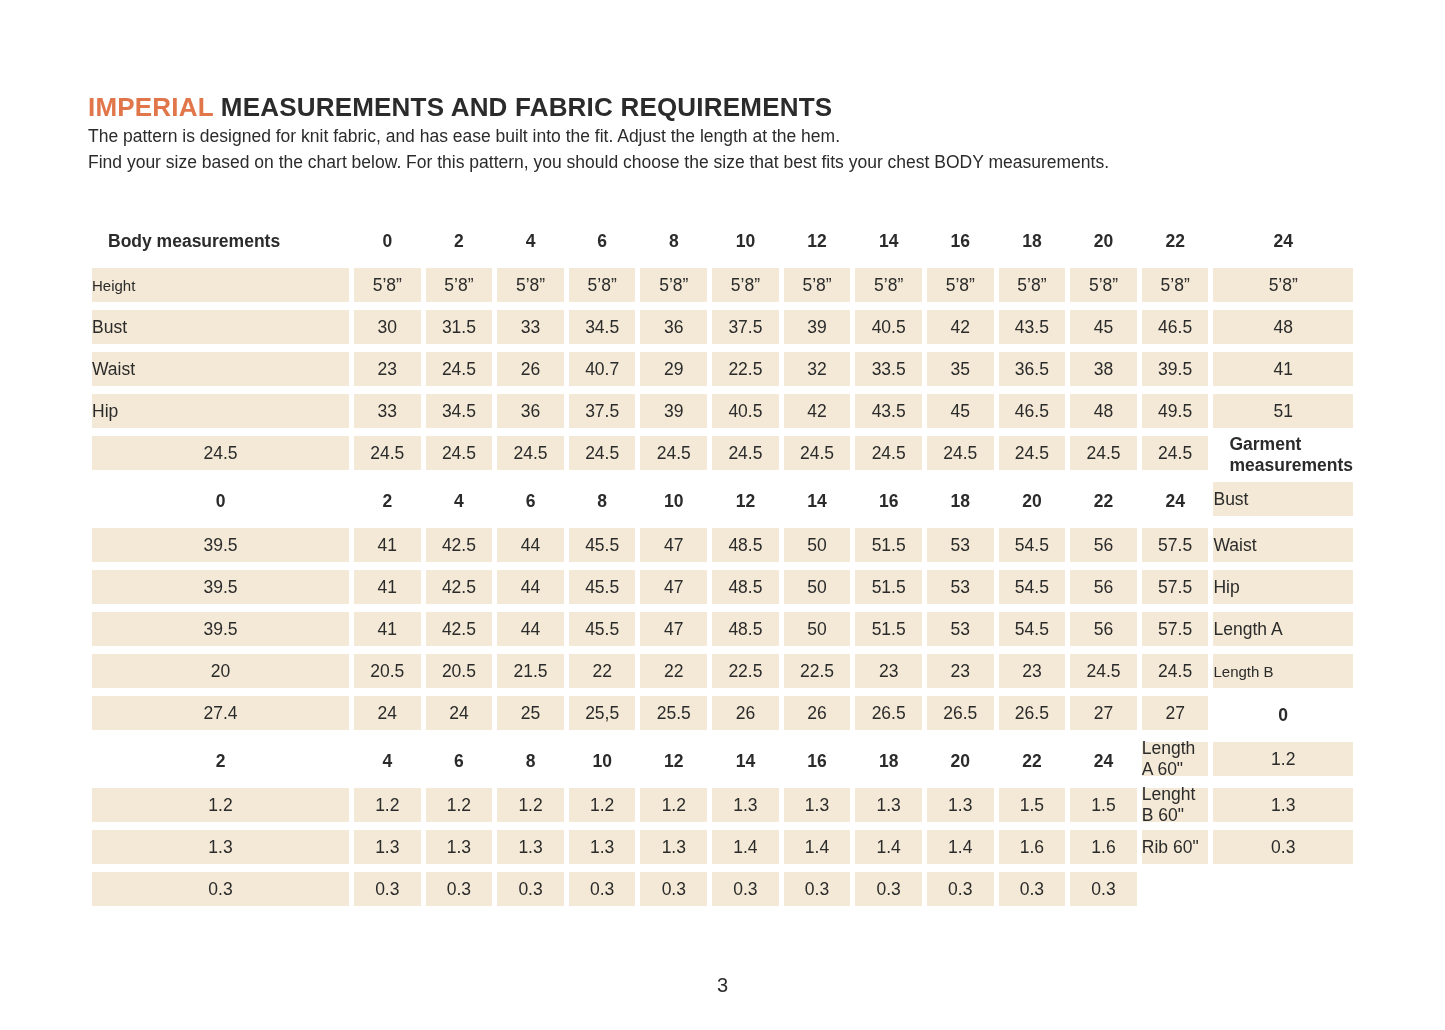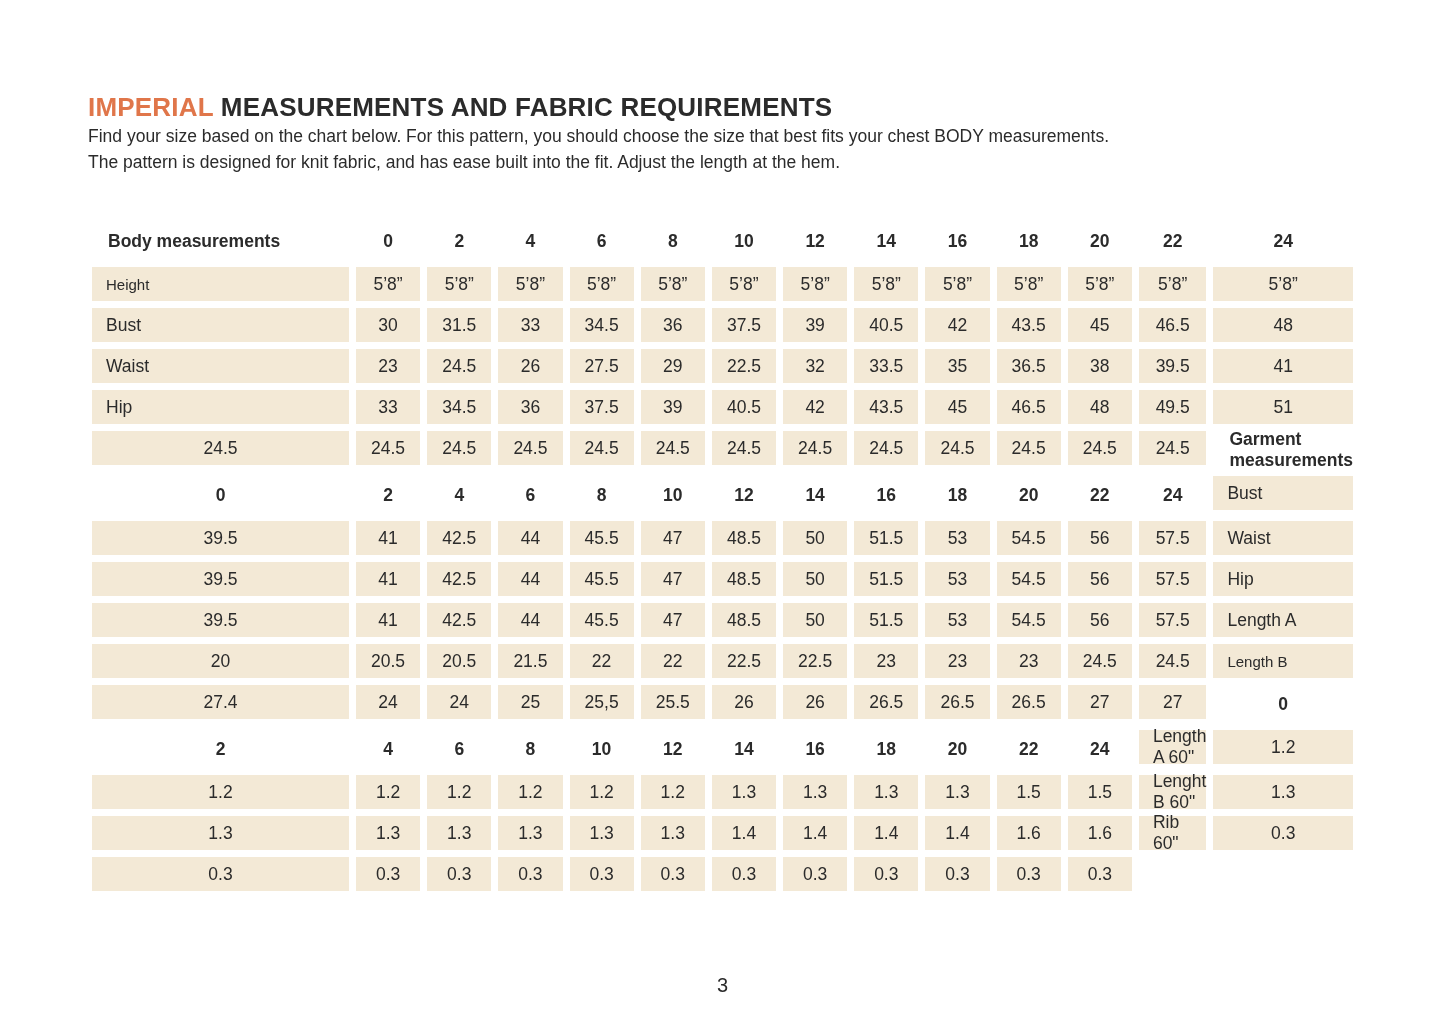--- a/index.html
+++ b/index.html
@@ -36,21 +36,20 @@
   }
   .tbl{
     position:absolute;
     left:92px;
     top:222px;
     width:1261px;
     display:grid;
     grid-template-columns:257px repeat(13,1fr);
     column-gap:5px;
     row-gap:8px;
-    gap:7px;
   }
   .hdr{
     height:38px;
     display:flex;
     align-items:center;
     font-weight:700;
     font-size:17.5px;
     background:transparent;
   }
   .hdr.lbl-hdr{padding-left:16px;}
@@ -58,21 +57,20 @@
   .cell{
     height:34px;
     display:flex;
     align-items:center;
     justify-content:center;
     background:var(--cell-bg);
     font-size:17.5px;
   }
   .cell.lbl{
     justify-content:flex-start;
-    padding-left:14px;
   }
   .cell.small{font-size:15px;}
   .pagenum{
     position:absolute;
     left:0;
     right:0;
     top:974px;
     text-align:center;
     font-size:20px;
   }
@@ -80,22 +78,22 @@
 </head>
 <body>
 
 <div class="page">
 
   <div class="title">
     <span class="accent">IMPERIAL</span><span> MEASUREMENTS AND FABRIC REQUIREMENTS</span>
   </div>
 
   <div class="intro">
+    <div>The pattern is designed for knit fabric, and has ease built into the fit. Adjust the length at the hem.</div>
     <div>Find your size based on the chart below. For this pattern, you should choose the size that best fits your chest BODY measurements.</div>
-    <div>The pattern is designed for knit fabric, and has ease built into the fit. Adjust the length at the hem.</div>
   </div>
 
   <div class="tbl">
       <div class="hdr lbl-hdr">Body measurements</div>
       <div class="hdr size-hdr">0</div>
       <div class="hdr size-hdr">2</div>
       <div class="hdr size-hdr">4</div>
       <div class="hdr size-hdr">6</div>
       <div class="hdr size-hdr">8</div>
       <div class="hdr size-hdr">10</div>
@@ -131,21 +129,21 @@
       <div class="cell">40.5</div>
       <div class="cell">42</div>
       <div class="cell">43.5</div>
       <div class="cell">45</div>
       <div class="cell">46.5</div>
       <div class="cell">48</div>
       <div class="cell lbl">Waist</div>
       <div class="cell">23</div>
       <div class="cell">24.5</div>
       <div class="cell">26</div>
-      <div class="cell">27.5</div>
+      <div class="cell">40.7</div>
       <div class="cell">29</div>
       <div class="cell">22.5</div>
       <div class="cell">32</div>
       <div class="cell">33.5</div>
       <div class="cell">35</div>
       <div class="cell">36.5</div>
       <div class="cell">38</div>
       <div class="cell">39.5</div>
       <div class="cell">41</div>
       <div class="cell lbl">Hip</div>

